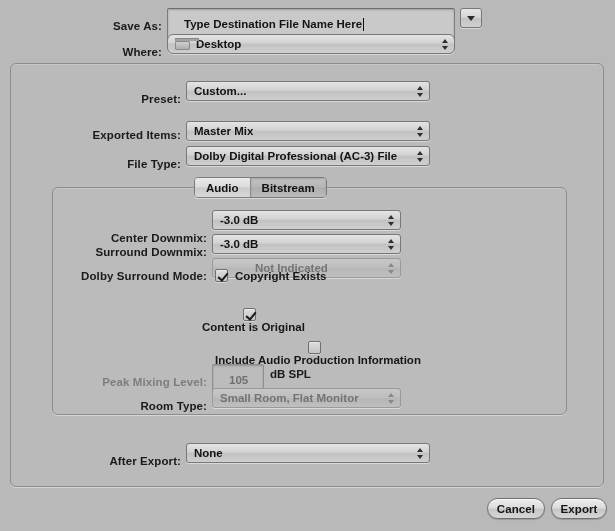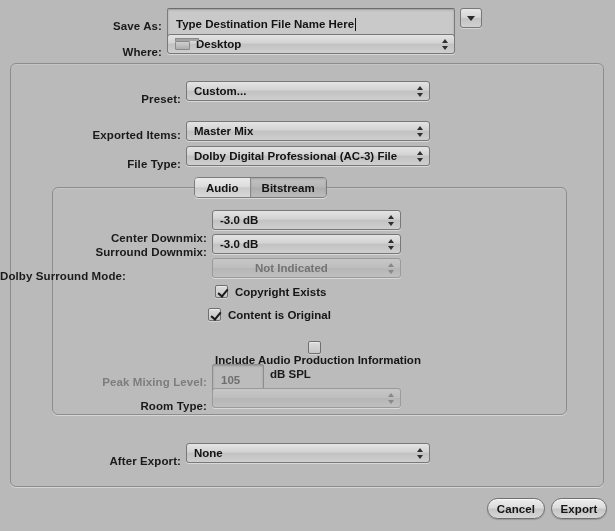--- a/index.html
+++ b/index.html
@@ -32,21 +32,21 @@
 
   
   .textfield {
     background: #c9c9c9;
     border: 1px solid #7b7b7b;
     border-top-color: #6d6d6d;
     border-radius: 2px;
     height: 32px;
     display: flex;
     align-items: center;
-    padding: 0 8px;
+    padding: 0 16px;
     font-size: 11.5px;
     font-weight: bold;
     color: #141414;
     box-shadow: inset 0 1px 2px rgba(0,0,0,0.22);
     position: relative;
     overflow: hidden;
   }
   .textfield .caret {
     display: inline-block;
     width: 1px;
@@ -245,21 +245,21 @@
   <span>Type Destination File Name Here</span>
     <span class="caret"></span>
 </div>
 <div class="disclosure" style="position:absolute;left:460px;top:8px;">
   <i></i>
 </div>
 
 <div class="row" style="left:0;top:34px;width:162px;height:20px;justify-content:flex-end;">
   <span class="lbl">Where:</span>
 </div>
-<div class="popup" style="position:absolute;left:167px;top:34px;width:288px;">
+<div class="popup" style="position:absolute;left:167px;top:34px;width:288px;border-radius:6px;">
   <span class="folder-icon">
     <span class="tab"></span>
       <span class="body"></span>
   </span>
   <span>Desktop</span>
   <span class="arrows">
       <i class="up"></i>
       <i class="dn"></i>
     </span>
 </div>
@@ -325,37 +325,37 @@
   <span class="lbl">Surround Downmix:</span>
 </div>
 <div class="popup" style="position:absolute;left:212px;top:234px;width:189px;">
   <span>-3.0 dB</span>
   <span class="arrows">
       <i class="up"></i>
       <i class="dn"></i>
     </span>
 </div>
 
-<div class="row" style="left:0;top:258px;width:207px;height:20px;">
+<div class="row" style="left:0;top:258px;width:207px;height:20px;justify-content:flex-end;">
   <span class="lbl">Dolby Surround Mode:</span>
 </div>
 <div class="popup disabled" style="position:absolute;left:212px;top:258px;width:189px;padding-left:42px;">
   <span>Not Indicated</span>
   <span class="arrows">
       <i class="up"></i>
       <i class="dn"></i>
     </span>
 </div>
 
-<div class="checkrow" style="left:215px;top:285px;align-items:flex-end;">
+<div class="checkrow" style="left:215px;top:269px;align-items:flex-end;">
   <span class="checkbox checked"></span>
   <span class="ctext">Copyright Exists</span>
 </div>
 
-<div class="checkrow" style="left:208px;top:308px;">
+<div class="checkrow" style="left:202px;top:308px;flex-direction:column;">
   <span class="checkbox checked"></span>
   <span class="ctext">Content is Original</span>
 </div>
 
 <div class="checkrow" style="left:215px;top:341px;flex-direction:column;">
   <span class="checkbox"></span>
   <span class="ctext">Include Audio Production Information</span>
 </div>
 
 <div class="row" style="left:0;top:364px;width:207px;height:20px;justify-content:flex-end;">
@@ -365,20 +365,21 @@
   <span>105</span>
 </div>
 <div style="position:absolute;left:270px;top:364px;height:20px;display:flex;align-items:center;">
   <span class="suffix">dB SPL</span>
 </div>
 
 <div class="row" style="left:0;top:388px;width:207px;height:20px;justify-content:flex-end;">
   <span class="lbl">Room Type:</span>
 </div>
 <div class="popup disabled" style="position:absolute;left:212px;top:388px;width:189px;">
+  <span>Small Room, Flat Monitor</span>
   <span class="arrows">
       <i class="up"></i>
       <i class="dn"></i>
     </span>
 </div>
 
 <div class="row" style="left:0;top:443px;width:181px;height:20px;justify-content:flex-end;">
   <span class="lbl">After Export:</span>
 </div>
 <div class="popup" style="position:absolute;left:186px;top:443px;width:244px;">

